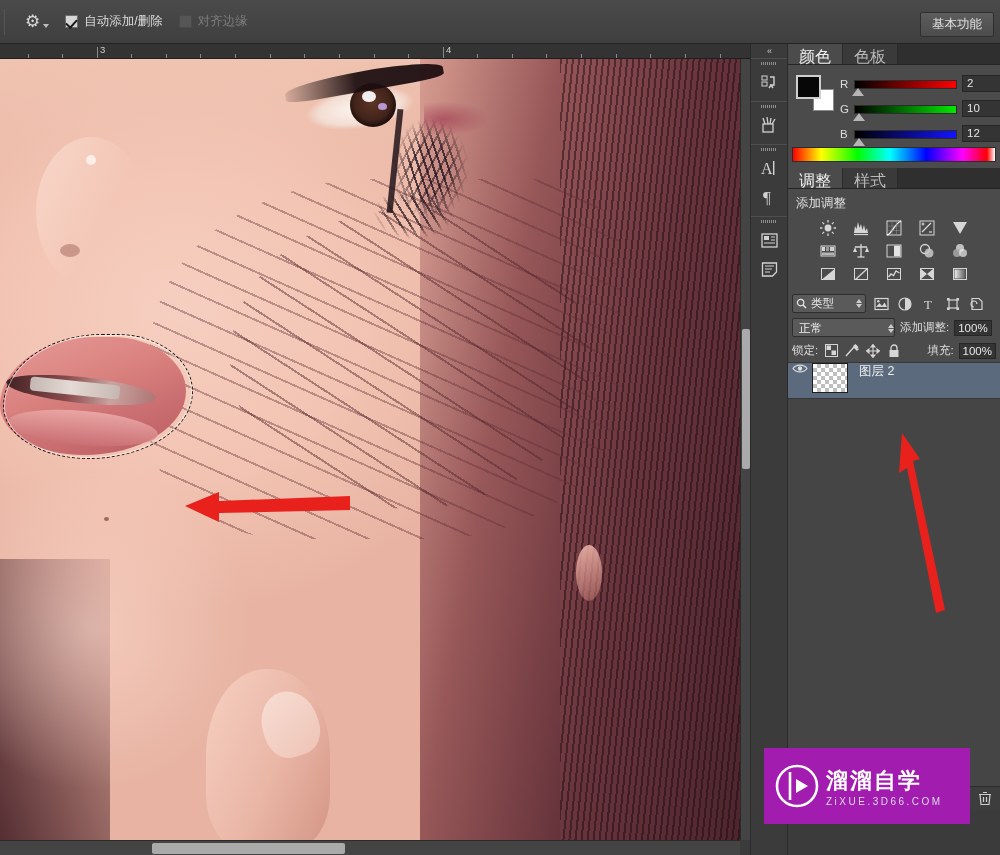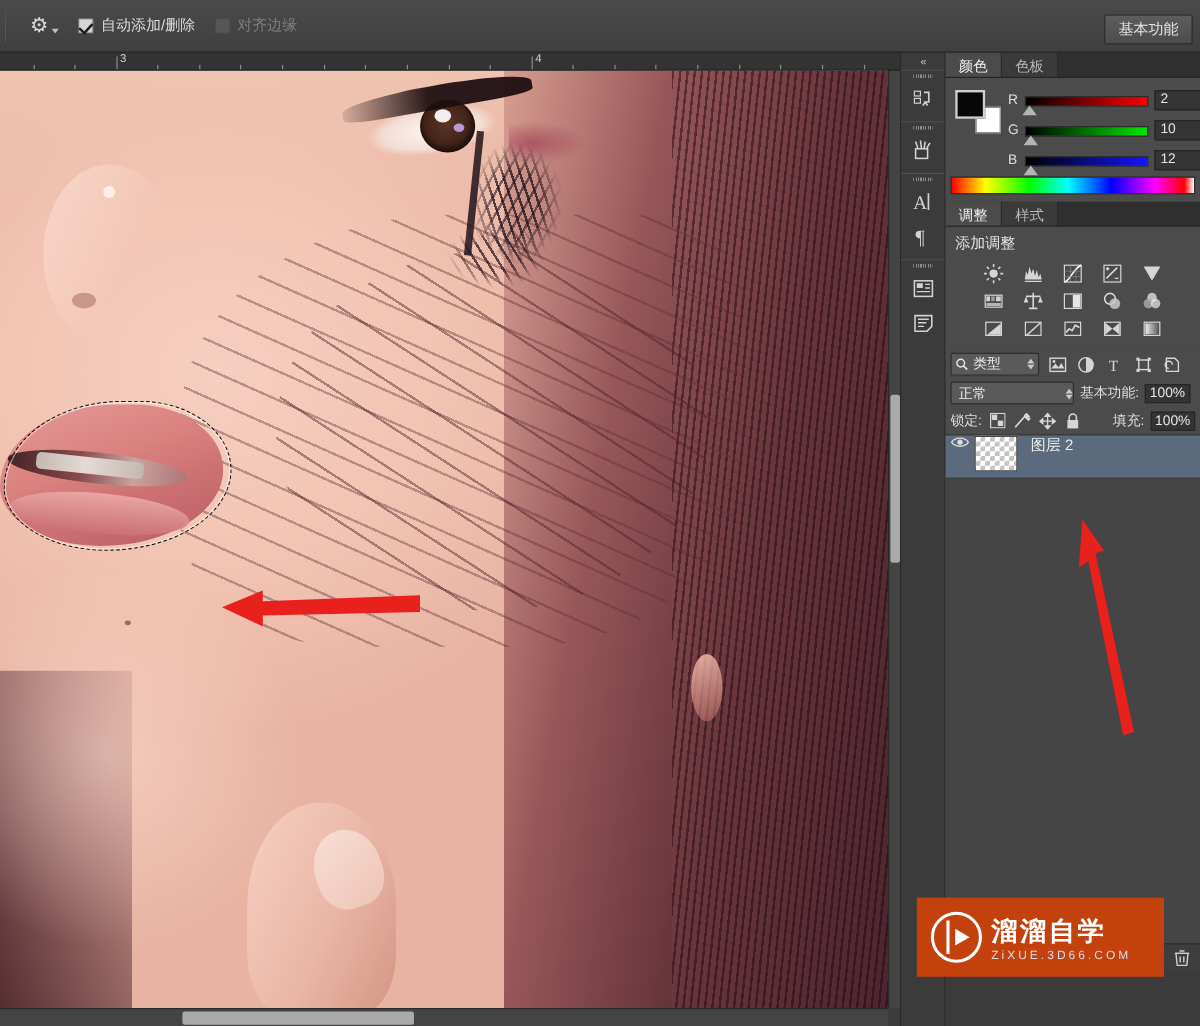--- a/index.html
+++ b/index.html
@@ -94,21 +94,21 @@
   .dock-btn {
     width: 30px; height: 28px; margin: 0 auto 1px; display: flex;
     align-items: center; justify-content: center; color: #d2d2d2;
   }
 
   
   #right-col { position: absolute; left: 788px; top: 44px; width: 212px; height: 811px; background: #3b3b3b; }
 
   .panel-tabs { display: flex; height: 21px; background: #2f2f2f; border-bottom: 1px solid #252525; }
   .ptab {
-    padding: 3px 11px 0; font-size: 12px; color: #b9b9b9;
+    padding: 3px 11px 0; font-size: 16px; color: #b9b9b9;
     background: #3a3a3a; border-right: 1px solid #2a2a2a;
   }
   .ptab.active { background: #4b4b4b; color: #f0f0f0; }
   .panel-body { background: #4b4b4b; }
 
   
   #color-panel { position: relative; height: 103px; }
   #swatches { position: absolute; left: 8px; top: 10px; width: 38px; height: 38px; }
   #fg-sw { position:absolute; left:0; top:0; width:25px; height:24px; background:#070707; border:2px solid #cfcfcf; }
   #bg-sw { position:absolute; left:17px; top:14px; width:21px; height:22px; background:#fff; border:1px solid #8a8a8a; }
@@ -178,22 +178,22 @@
   .layer-lock { margin-left: auto; margin-right: 7px; color: #cfcfcf; }
 
   #panel-footer {
     height: 24px; background: #3d3d3d; border-top: 1px solid #2c2c2c;
     display: flex; align-items: center; justify-content: flex-end; gap: 12px; padding-right: 8px;
   }
   .foot-ic { color: #cfcfcf; display:flex; align-items:center; }
 
   
   #watermark {
-    position: absolute; left: 764px; top: 748px; width: 206px; height: 66px;
-    background: #c2410c; display: flex; align-items: center; gap: 6px; padding-left: 10px;
+    position: absolute; left: 764px; top: 748px; width: 206px; height: 76px;
+    background: #a21caf; display: flex; align-items: center; gap: 6px; padding-left: 10px;
   }
   #wm-text { display: flex; flex-direction: column; }
   #wm-main { color: #fff; font-size: 22px; letter-spacing: 2px; font-weight: bold; }
   #wm-sub { color: #d9dce8; font-size: 10px; letter-spacing: 2.5px; text-align: right; }
 </style>
 </head>
 <body>
 
 <div id="app">
 
@@ -606,21 +606,21 @@
       </div>
 
       <div id="blend-row">
         <div id="blend-select">
           <span>正常</span>
           <span class="stepper">
             <span class="st-up"></span>
               <span class="st-dn"></span>
           </span>
         </div>
-        <span class="lbl">基本功能:</span>
+        <span class="lbl">添加调整:</span>
         <span class="numfield">100%</span>
       </div>
 
       <div id="lock-row">
         <span class="lbl">锁定:</span>
         <span class="lock-ic">
           <svg width="13" height="13" viewBox="0 0 13 13">
               <rect x=".5" y=".5" width="12" height="12" fill="none" stroke="#d6d6d6"></rect>
               <rect x="1.5" y="1.5" width="4.5" height="4.5" fill="#d6d6d6"></rect>
               <rect x="6.5" y="6.5" width="4.5" height="4.5" fill="#d6d6d6"></rect>

